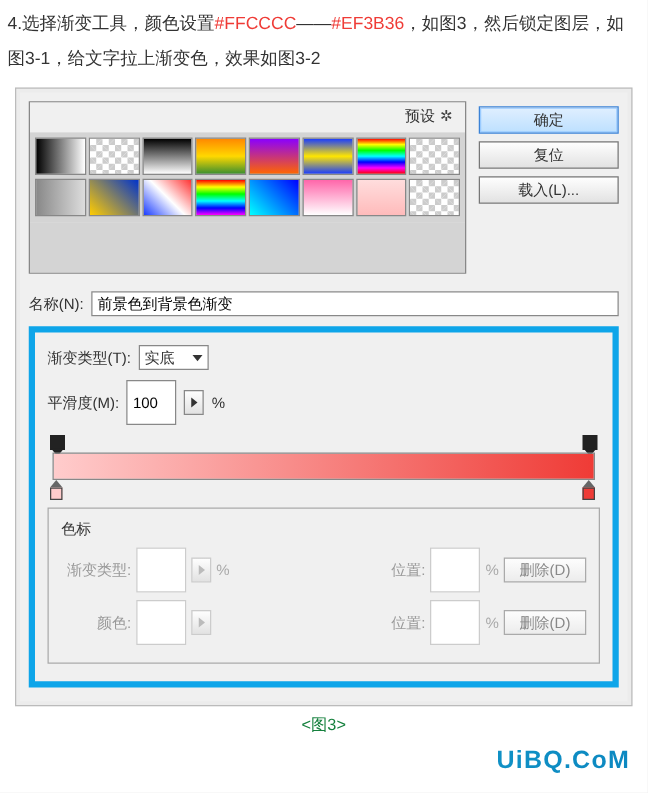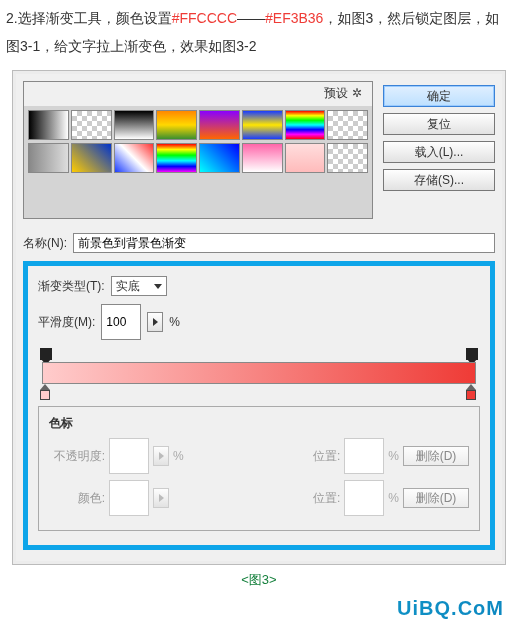--- a/index.html
+++ b/index.html
@@ -33,21 +33,21 @@
   .stop-top { position: absolute; width: 12px; height: 12px; background: #222; transform: translateX(-50%); }
   .stop-top::after { content: ""; position: absolute; left: 1px; top: 11px; width: 0; height: 0; border-left: 5px solid transparent; border-right: 5px solid transparent; border-top: 6px solid #222; }
   .gradient-bar { position: absolute; left: 0; right: 0; top: 12px; height: 22px; border: 1px solid #888; background: linear-gradient(90deg, #FFCCCC, #EF3B36); }
   .grad-stops-bot { position: absolute; left: 0; right: 0; top: 34px; height: 12px; }
   .stop-bot { position: absolute; width: 12px; height: 12px; transform: translateX(-50%); }
   .stop-bot .diamond { width: 0; height: 0; border-left: 5px solid transparent; border-right: 5px solid transparent; border-bottom: 6px solid #666; }
   .stop-bot .square { width: 10px; height: 10px; border: 1px solid #444; }
   .stop-left .square { background: #FFCCCC; }
   .stop-right .square { background: #EF3B36; }
   .color-wells { border: 1px solid #aaa; padding: 8px 10px; margin-top: 10px; }
-  .wells-label { font-size: 12px; margin-bottom: 6px; font-weight: bold; }
+  .wells-label { font-size: 12px; margin-bottom: 6px; }
   .well-row { display: flex; align-items: center; gap: 4px; margin-bottom: 6px; }
   .well-row .label { width: 56px; text-align: right; color: #999; }
   .well-row .gap { flex: 1; }
   .disabled { color: #aaa; border-color: #ccc; }
   .delete-btn { border: 1px solid #aaa; background: linear-gradient(#fdfdfd,#ececec); height: 20px; width: 66px; display: flex; align-items: center; justify-content: center; color: #888; cursor: pointer; }
   .caption { text-align: center; color: #15803d; margin-top: 4px; font-size: 13px; }
   .watermark { text-align: right; padding: 8px 14px 0 0; font-size: 20px; font-weight: bold; background: linear-gradient(90deg,#1bb0d6,#0c87c0); -webkit-background-clip: text; background-clip: text; color: transparent; letter-spacing: 1px; }
   .percent, .unit { font-size: 12px; }
   
   .checker { background-image:
@@ -56,21 +56,21 @@
     linear-gradient(45deg,transparent 75%,#ccc 75%),
     linear-gradient(-45deg,transparent 75%,#ccc 75%);
     background-size: 10px 10px; background-position: 0 0,0 5px,5px -5px,-5px 0;
     background-color: #fff;
   }
 </style>
 </head>
 <body>
 
 <div class="instruction">
-  <span>2.选择渐变工具，颜色设置</span><span class="c1">#FFCCCC</span><span>——</span><span class="c2">#EF3B36</span><span>，如图3，然后锁定图层，如图3-1，给文字拉上渐变色，效果如图3-2</span>
+  <span>4.选择渐变工具，颜色设置</span><span class="c1">#FFCCCC</span><span>——</span><span class="c2">#EF3B36</span><span>，如图3，然后锁定图层，如图3-1，给文字拉上渐变色，效果如图3-2</span>
 </div>
 
 <div class="dialog">
   <div class="top-row">
     <div class="presets">
       <div class="presets-header">
         <span class="presets-title">预设</span>
         <span class="presets-gear">
           <span>✲</span>
         </span>
@@ -92,21 +92,20 @@
           <div class="swatch" style="background: linear-gradient(rgb(255, 102, 170), rgb(255, 255, 255));"></div>
           <div class="swatch" style="background: linear-gradient(rgb(255, 221, 221), rgb(255, 187, 187));"></div>
           <div class="swatch checker"></div>
         </div>
       <div class="swatch-pad"></div>
     </div>
     <div class="btn-col">
       <div class="btn primary">确定</div>
       <div class="btn">复位</div>
       <div class="btn">载入(L)...</div>
-      <div class="btn">存储(S)...</div>
     </div>
   </div>
 
   <div class="name-row">
     <span class="label">名称(N):</span>
     <input class="text-input" value="前景色到背景色渐变" style="">
   </div>
 
   <div class="section-box">
     <div class="row">
@@ -139,21 +138,21 @@
         <div class="stop-bot stop-right" style="left:99%">
           <div class="diamond"></div>
           <div class="square"></div>
         </div>
       </div>
     </div>
 
     <div class="color-wells">
       <div class="wells-label">色标</div>
       <div class="well-row">
-        <span class="label disabled">不透明度:</span>
+        <span class="label disabled">渐变类型:</span>
         <input class="num-input disabled" disabled="" style="">
         <div class="arrow-btn disabled">
           <span style="width:0;height:0;border-top:4px solid transparent;border-bottom:4px solid transparent;border-left:5px solid #bbb"></span>
         </div>
         <span class="percent disabled">%</span>
         <span class="gap"></span>
         <span class="label disabled">位置:</span>
         <input class="num-input disabled" disabled="" style="">
         <span class="percent disabled">%</span>
         <div class="delete-btn">删除(D)</div>

